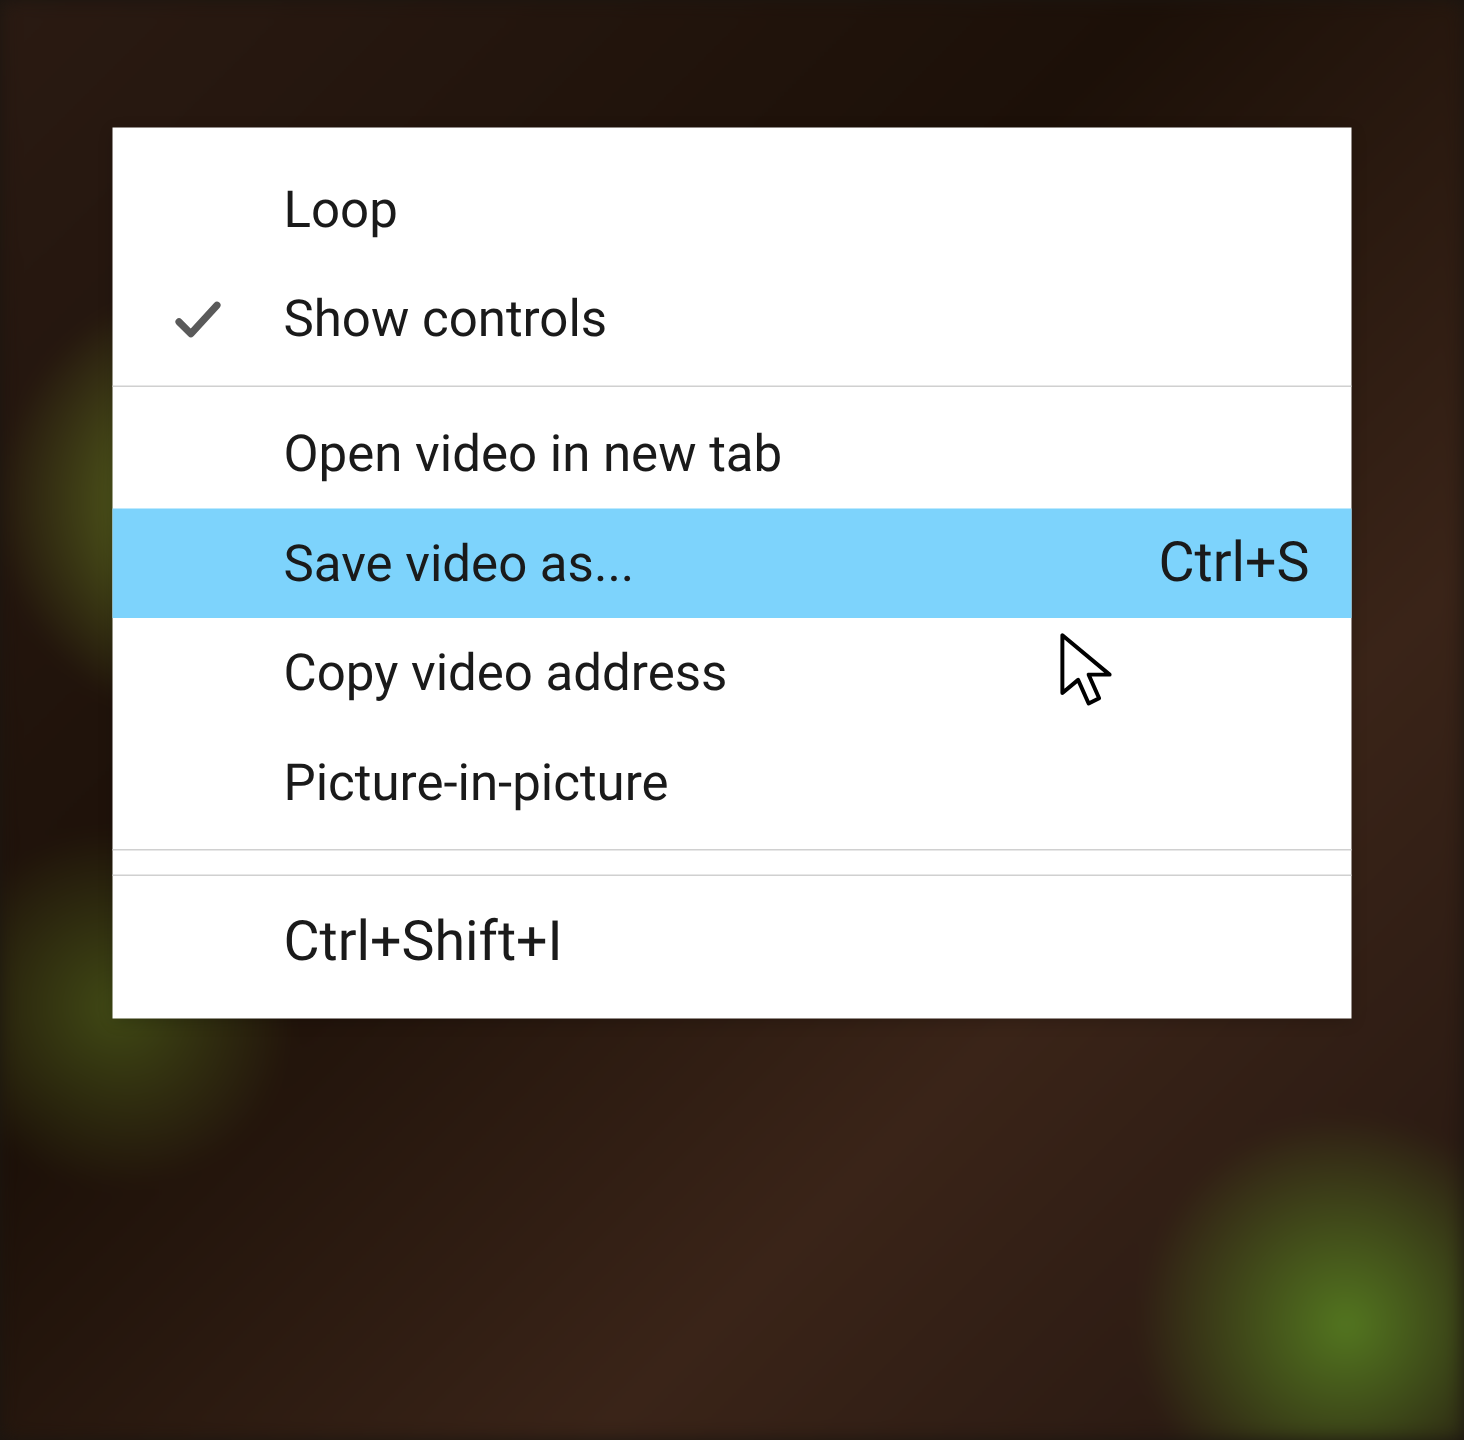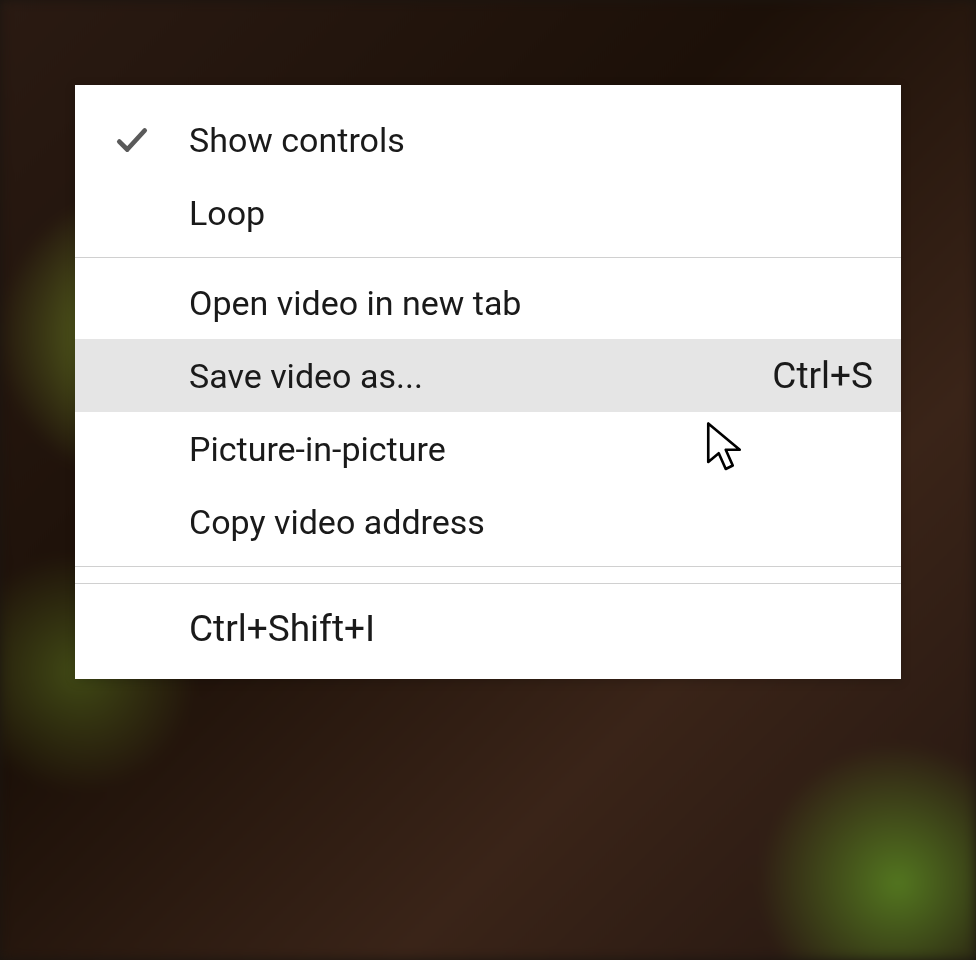--- a/index.html
+++ b/index.html
@@ -39,21 +39,21 @@
       display: flex;
       align-items: center;
       height: 73px;
       padding: 0 28px 0 0;
       cursor: default;
       color: #1a1a1a;
       font-size: 34px;
       font-weight: 400;
     }
     .menu-item.hovered {
-      background: #e5e5e5;
+      background: #7dd3fc;
     }
     .menu-item:first-child {
       margin-top: 18px;
     }
     .icon-col {
       width: 114px;
       display: flex;
       align-items: center;
       justify-content: center;
       flex-shrink: 0;
@@ -93,54 +93,54 @@
     }
   </style>
 </head>
 <body>
 
 <div class="background"></div>
 
 <div class="context-menu">
 
   <div class="menu-item">
+    <span class="icon-col"></span>
+    <span class="label">Loop</span>
+  </div>
+
+  <div class="menu-item">
     <span class="icon-col check-icon">
       <svg viewBox="0 0 24 24" fill="none" stroke="#5a5a5a" stroke-width="3" stroke-linecap="round" stroke-linejoin="round">
         <polyline points="4 13 9 18 20 6"></polyline>
       </svg>
     </span>
     <span class="label">Show controls</span>
-  </div>
-
-  <div class="menu-item">
-    <span class="icon-col"></span>
-    <span class="label">Loop</span>
   </div>
 
   <hr class="separator">
 
   <div class="menu-item">
     <span class="icon-col"></span>
     <span class="label">Open video in new tab</span>
   </div>
 
   <div class="menu-item hovered">
     <span class="icon-col"></span>
     <span class="label">Save video as...</span>
     <span class="shortcut">Ctrl+S</span>
   </div>
 
   <div class="menu-item">
     <span class="icon-col"></span>
-    <span class="label">Picture-in-picture</span>
+    <span class="label">Copy video address</span>
   </div>
 
   <div class="menu-item">
     <span class="icon-col"></span>
-    <span class="label">Copy video address</span>
+    <span class="label">Picture-in-picture</span>
   </div>
 
 
   <hr class="separator">
 
 
   <hr class="separator">
 
   <div class="menu-item">
     <span class="icon-col"></span>

